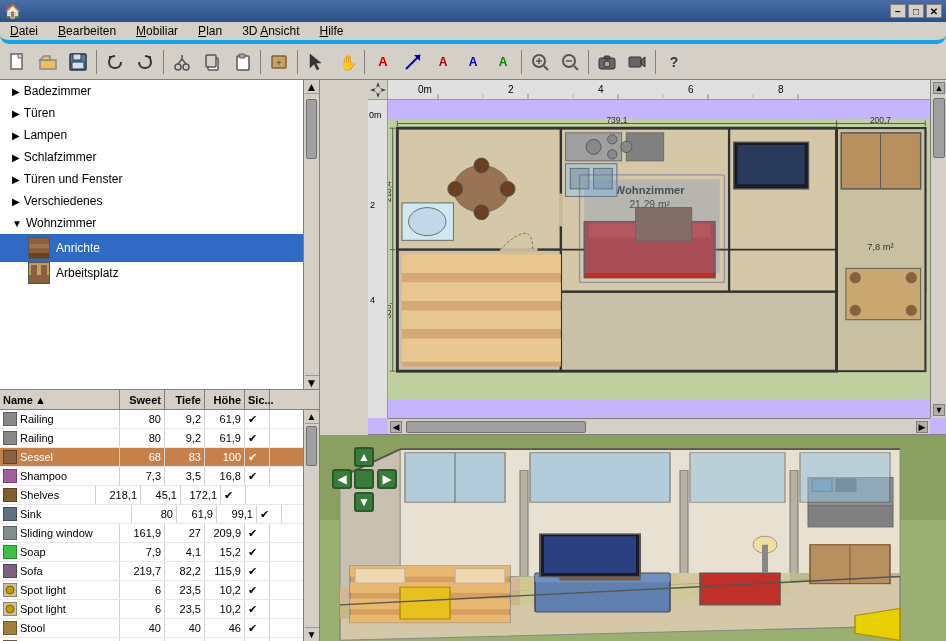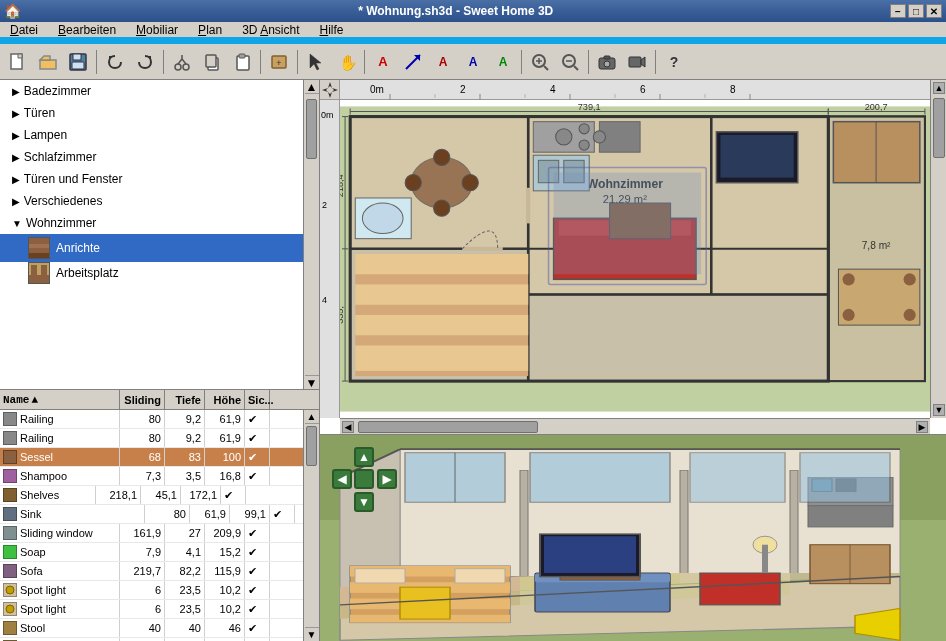--- a/index.html
+++ b/index.html
@@ -25,22 +25,23 @@
       font-size: 10px; color: #000; cursor: pointer;
     }
 
     
     #menubar {
       background: #d4d0c8;
       height: 22px;
       display: flex;
       align-items: center;
       padding: 0 4px;
-      border-bottom: 7px solid #0ea5e9;
+      border-bottom: 4px solid #0ea5e9;
       gap: 8px;
+      border-radius: 9px;
     }
     .menu-item {
       padding: 2px 6px;
       cursor: pointer;
       font-size: 12px;
     }
 
     
     #toolbar {
       background: #d4d0c8;
@@ -113,21 +114,21 @@
     .fh-col {
       border-right: 1px solid #808080;
       height: 100%;
       display: flex;
       align-items: center;
       padding: 0 3px;
       font-size: 11px;
       font-weight: bold;
       cursor: pointer;
     }
-    .col-name { width: 120px; font-family: Liberation Mono, monospace; }
+    .col-name { width: 120px; }
     .col-breite { width: 45px; text-align: right; justify-content: flex-end; }
     .col-tiefe { width: 40px; text-align: right; justify-content: flex-end; }
     .col-hohe { width: 40px; text-align: right; justify-content: flex-end; }
     .col-sic { width: 25px; }
 
     #furniture-body {
       flex: 1;
       overflow-y: auto;
       overflow-x: hidden;
       text-align: right;
@@ -193,21 +194,20 @@
       height: 16px;
       background: #d4d0c8;
       border-top: 1px solid #808080;
     }
   </style>
 </head>
 <body>
 
 <div id="titlebar">
   <span style="font-size:14px;">🏠</span>
-  <span>* Wohnung.sh3d - Sweet Home 3D</span>
   <div id="titlebar-controls">
     <span>−</span>
     <span>□</span>
     <span>✕</span>
   </div>
 </div>
 
 <div id="menubar">
   <span class="menu-item"><u>D</u>atei</span>
   <span class="menu-item"><u>B</u>earbeiten</span>
@@ -398,21 +398,21 @@
     </div>
 
     <div id="furniture-list">
 
       <div id="furniture-header">
         <div class="fh-col col-name">
           <span>Name</span>
           <span style="margin-left:2px;">▲</span>
         </div>
         <div class="fh-col col-breite">
-          <span>Sliding</span>
+          <span>Sweet</span>
         </div>
         <div class="fh-col col-tiefe">
           <span>Tiefe</span>
         </div>
         <div class="fh-col col-hohe">
           <span>Höhe</span>
         </div>
         <div class="fh-col col-sic">
           <span>Sic...</span>
         </div>
@@ -475,21 +475,21 @@
       <span>Shelves</span>
     </div>
     <div class="f-col num" style="width:45px; ">218,1</div>
     <div class="f-col num" style="width:40px; ">45,1</div>
     <div class="f-col num" style="width:40px; ">172,1</div>
     <div class="f-col" style="width:25px; ">
       <span style="font-size:11px;">✔</span>
     </div>
   </div>
             <div class="f-row">
-    <div class="f-col" style="width:145px; ">
+    <div class="f-col" style="width:132px; ">
       <span style="display:inline-block; width:14px; height:14px; background:#607080; margin-right:3px; flex-shrink:0; border:1px solid rgba(0,0,0,0.3);"></span>
       <span>Sink</span>
     </div>
     <div class="f-col num" style="width:45px; ">80</div>
     <div class="f-col num" style="width:40px; ">61,9</div>
     <div class="f-col num" style="width:40px; ">99,1</div>
     <div class="f-col" style="width:25px; ">
       <span style="font-size:11px;">✔</span>
     </div>
   </div>
@@ -590,21 +590,21 @@
           </div>
           <div style="width:14px; height:14px; display:flex; align-items:center; justify-content:center; border-top:1px solid #999; font-size:10px;">▼</div>
         </div>
       </div>
     </div>
 
   </div>
 
   <div id="right-panel">
 
-    <div id="floor-plan" style="position:relative; height:350px; background:#ffffff; overflow:hidden;">
+    <div id="floor-plan" style="position:relative; height:350px; background:#c4b5fd; overflow:hidden;margin-left:48px;">
 
       <div style="position:absolute; top:0; left:20px; right:16px; height:20px; background:#e0e0e0; border-bottom:1px solid #999; z-index:5;">
         <span style="position:absolute; left:30px; font-size:10px; top:4px;">0m</span>
         <span style="position:absolute; left:120px; font-size:10px; top:4px;">2</span>
         <span style="position:absolute; left:210px; font-size:10px; top:4px;">4</span>
         <span style="position:absolute; left:300px; font-size:10px; top:4px;">6</span>
         <span style="position:absolute; left:390px; font-size:10px; top:4px;">8</span>
 
         <svg style="position:absolute; top:14px; left:0; width:100%; height:6px;">
           <line x1="50" y1="0" x2="50" y2="6" stroke="#888" stroke-width="1"></line>

